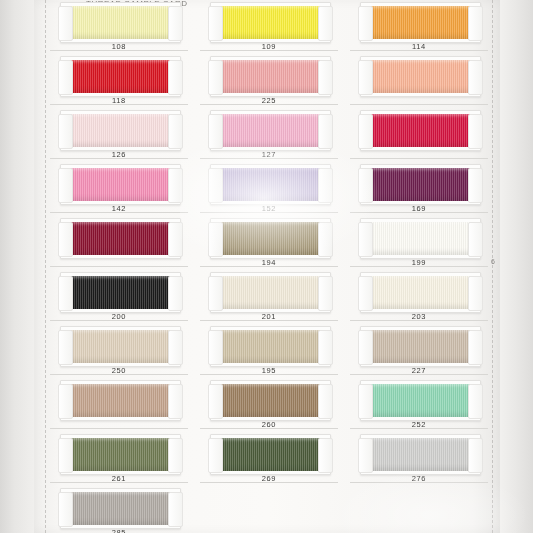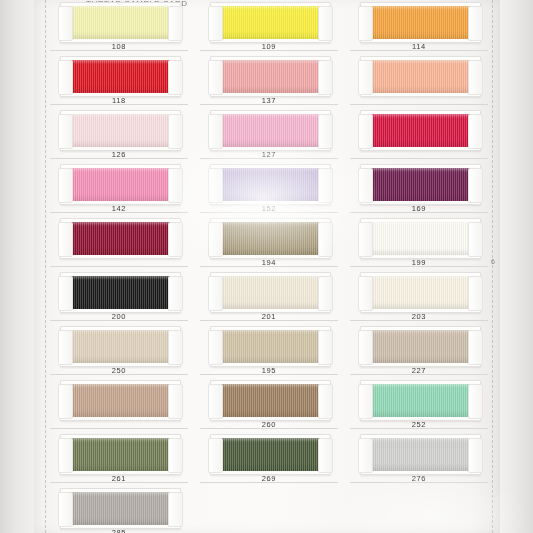--- a/index.html
+++ b/index.html
@@ -145,21 +145,21 @@
           <div class="card">
             <div class="thread" style="background: rgb(216, 20, 32);"></div>
           </div>
           <div class="code">118</div>
           <div class="sep"></div>
         </div>
         <div class="cell">
           <div class="card">
             <div class="thread" style="background: rgb(239, 166, 166);"></div>
           </div>
-          <div class="code">137</div>
+          <div class="code">225</div>
           <div class="sep"></div>
         </div>
         <div class="cell">
           <div class="card">
             <div class="thread" style="background: rgb(248, 179, 149);"></div>
           </div>
           <div class="sep"></div>
         </div>
       </div>
       <div class="row">

